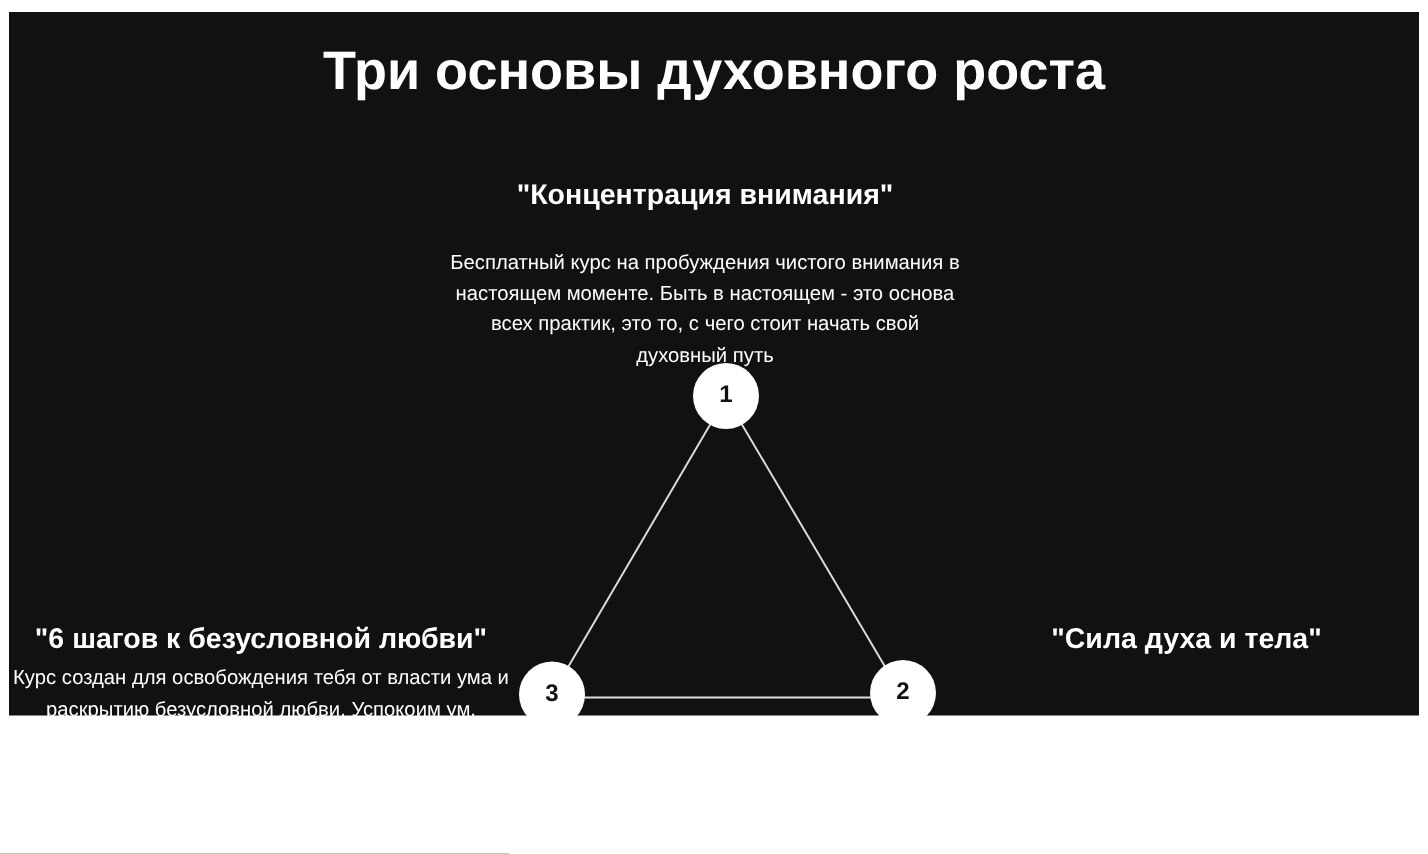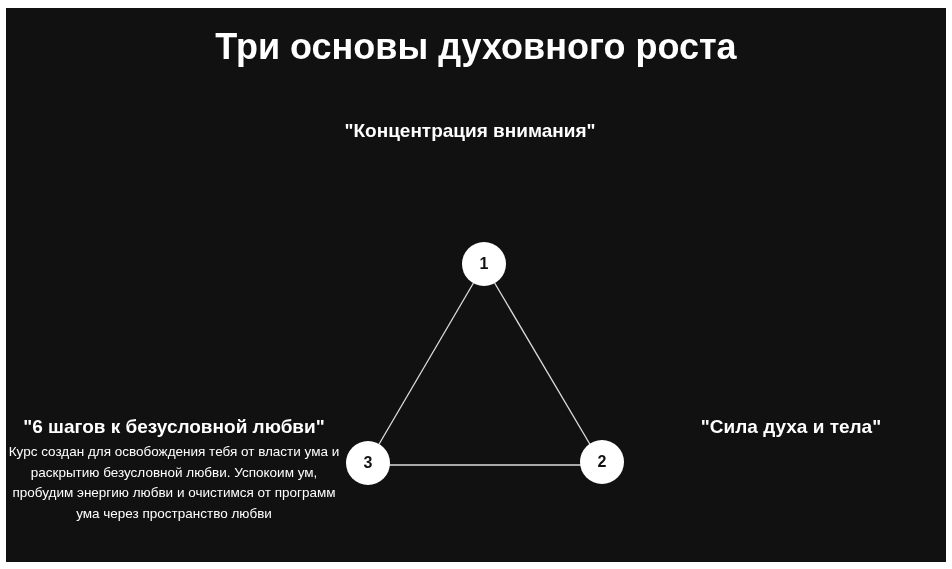--- a/index.html
+++ b/index.html
@@ -1,17 +1,17 @@
 <!DOCTYPE html>
 <html><head>
 <meta charset="utf-8">
 <style>
   html, body { margin:0; padding:0; background:#ffffff; }
   body { width:952px; height:569px; position:relative; overflow:hidden; font-family:"Liberation Sans", sans-serif; }
-  .panel { position:absolute; left:6px; top:8px; width:940px; height:554px; background:#111111; color:#fff; }
+  .panel { position:absolute; left:6px; top:8px; width:940px; height:469px; background:#111111; color:#fff; }
   .title { position:absolute; left:0; width:940px; top:18px; text-align:center; font-size:36px; font-weight:bold; letter-spacing:0px; }
   .block { position:absolute; text-align:center; }
   .block h2 { margin:0; font-size:19px; font-weight:bold; }
   .block p { margin:0; font-size:13.5px; line-height:20.5px; }
   .b1 { left:294px; top:112px; width:340px; }
   .b1 p { margin-top:23px; }
   .b2 { left:630px; top:408px; width:310px; }
   .b2 p { margin-top:16px; }
   .b3 { left:0px; top:408px; width:336px; }
   .b3 p { margin-top:4px; }
@@ -35,20 +35,21 @@
     </div>
   <div class="node" style="left:574px; top:432px;">
       <span>2</span>
     </div>
   <div class="node" style="left:340px; top:433px;">
       <span>3</span>
     </div>
 
   <div class="block b1">
     <h2>"Концентрация внимания"</h2>
+    <p>Бесплатный курс на пробуждения чистого внимания в настоящем моменте. Быть в настоящем - это основа всех практик, это то, с чего стоит начать свой духовный путь</p>
   </div>
   <div class="block b2">
     <h2>"Сила духа и тела"</h2>
   </div>
   <div class="block b3">
     <h2>"6 шагов к безусловной любви"</h2>
     <p>Курс создан для освобождения тебя от власти ума и раскрытию безусловной любви. Успокоим ум, пробудим энергию любви и очистимся от программ ума через пространство любви</p>
   </div>
 </div>
 

